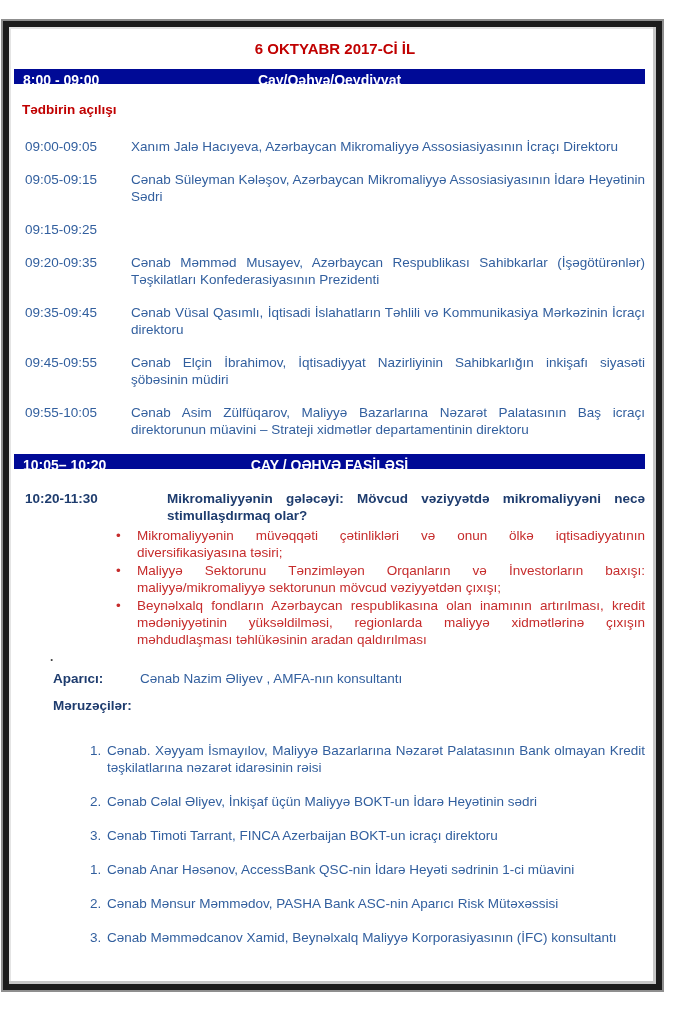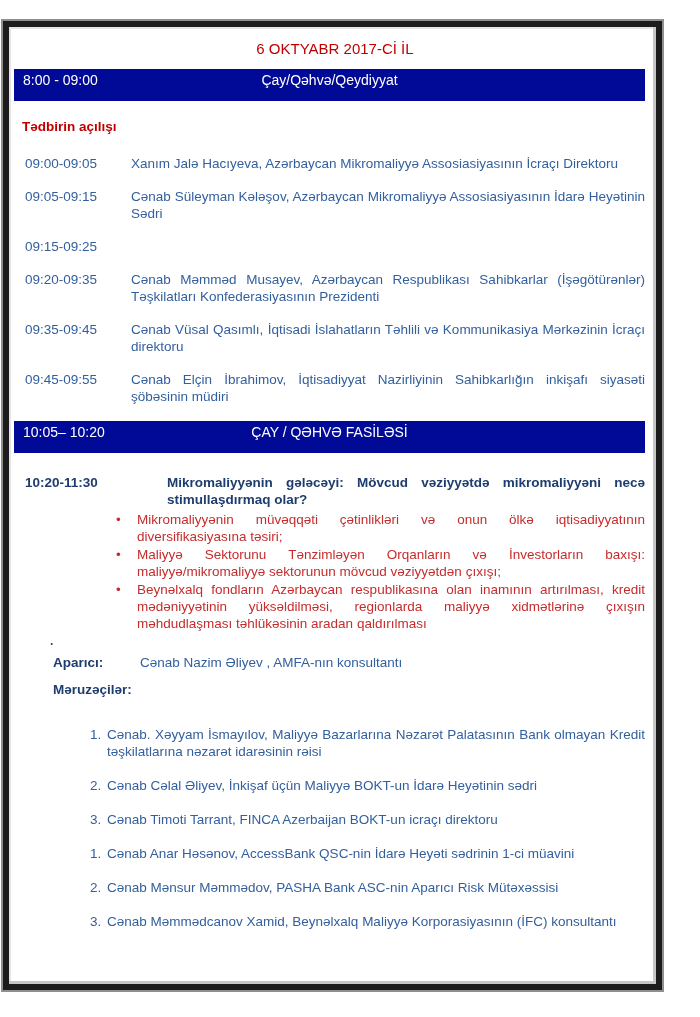--- a/index.html
+++ b/index.html
@@ -15,25 +15,25 @@
     box-shadow:inset -3px -3px 0 #c7c7c7, inset 2px 2px 0 #e4e4e4;
     overflow:hidden;
   }
   .content{
     box-sizing:border-box;height:100%;
     padding:0 11px 0 16px;
     font-size:13.5px;line-height:17px;color:#325F9E;
   }
   .doc-title{
     margin-top:13px;text-align:center;
-    font-size:15px;line-height:18px;font-weight:normal;color:#C00000;
+    font-size:15px;line-height:18px;font-weight:bold;color:#C00000;
   }
   .bar{
-    position:relative;height:32px;background:#000a96;color:#ffffff;
-    font-weight:normal;font-size:14px;line-height:23px;white-space:nowrap;
+    position:relative;height:15px;background:#000a96;color:#ffffff;
+    font-weight:bold;font-size:14px;line-height:23px;white-space:nowrap;
   }
   .bar1{margin:11px 0 0 -14px;border-left:3px solid #fff;}
   .bar2{margin:10px 0 0 -11px;}
   .btime{padding-left:9px;}
   .blabel{position:absolute;left:0;right:0;top:0;text-align:center;}
   .sec-heading{margin:17px 0 0 -3px;font-weight:bold;color:#C00000;}
   .rows{margin-top:20px;}
   .srow{display:flex;margin-bottom:16px;}
   .stime{flex:0 0 106px;}
   .stext{flex:1;text-align:justify;}
@@ -93,20 +93,24 @@
         <div class="srow">
           <div class="stime">09:35-09:45</div>
           <div class="stext">Cənab Vüsal Qasımlı, İqtisadi İslahatların Təhlili və Kommunikasiya Mərkəzinin İcraçı direktoru</div>
         </div>
 
         <div class="srow">
           <div class="stime">09:45-09:55</div>
           <div class="stext">Cənab Elçin İbrahimov,  İqtisadiyyat Nazirliyinin Sahibkarlığın inkişafı siyasəti şöbəsinin müdiri</div>
         </div>
 
+        <div class="srow">
+          <div class="stime">09:55-10:05</div>
+          <div class="stext">Cənab Asim Zülfüqarov, Maliyyə Bazarlarına Nəzarət Palatasının Baş icraçı direktorunun müavini – Strateji xidmətlər departamentinin direktoru</div>
+        </div>
       </div>
 
     <div class="bar bar2">
       <span class="btime">10:05– 10:20</span>
       <span class="blabel">ÇAY / QƏHVƏ FASİLƏSİ</span>
     </div>
 
     <div class="session-head">
       <div class="stime">10:20-11:30</div>
       <div class="session-title">Mikromaliyyənin gələcəyi: Mövcud vəziyyətdə mikromaliyyəni necə stimullaşdırmaq olar?</div>

